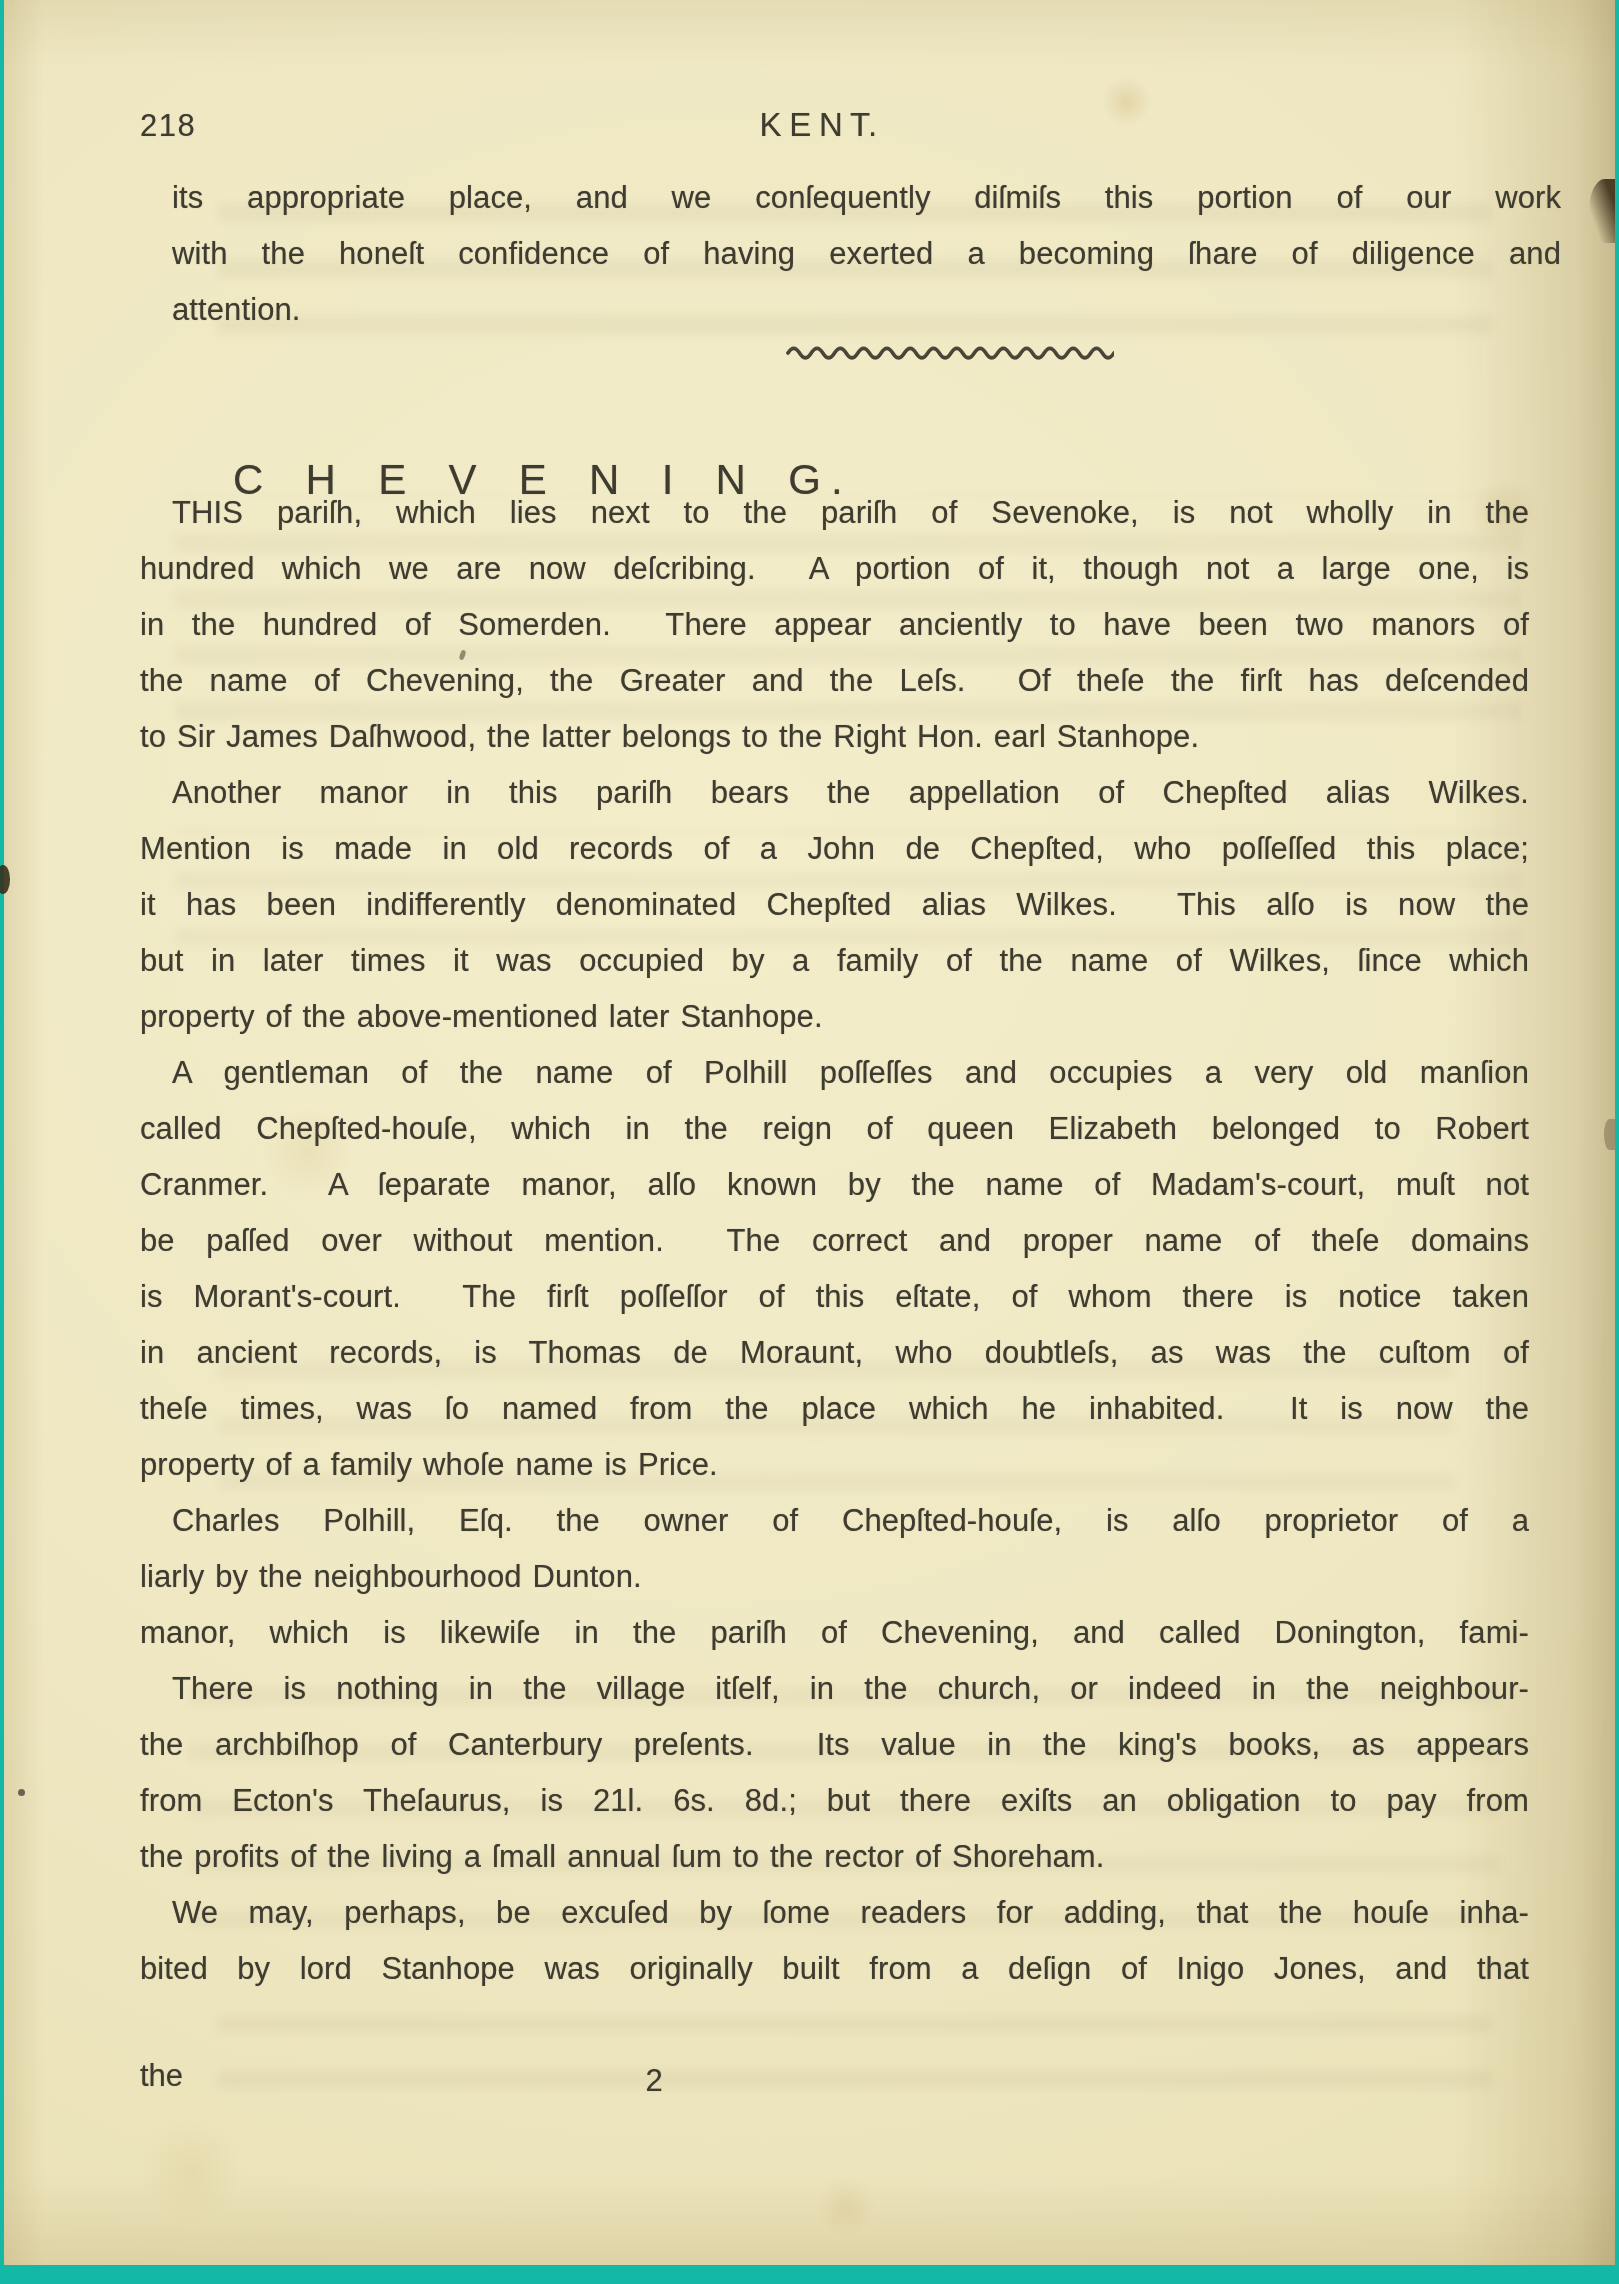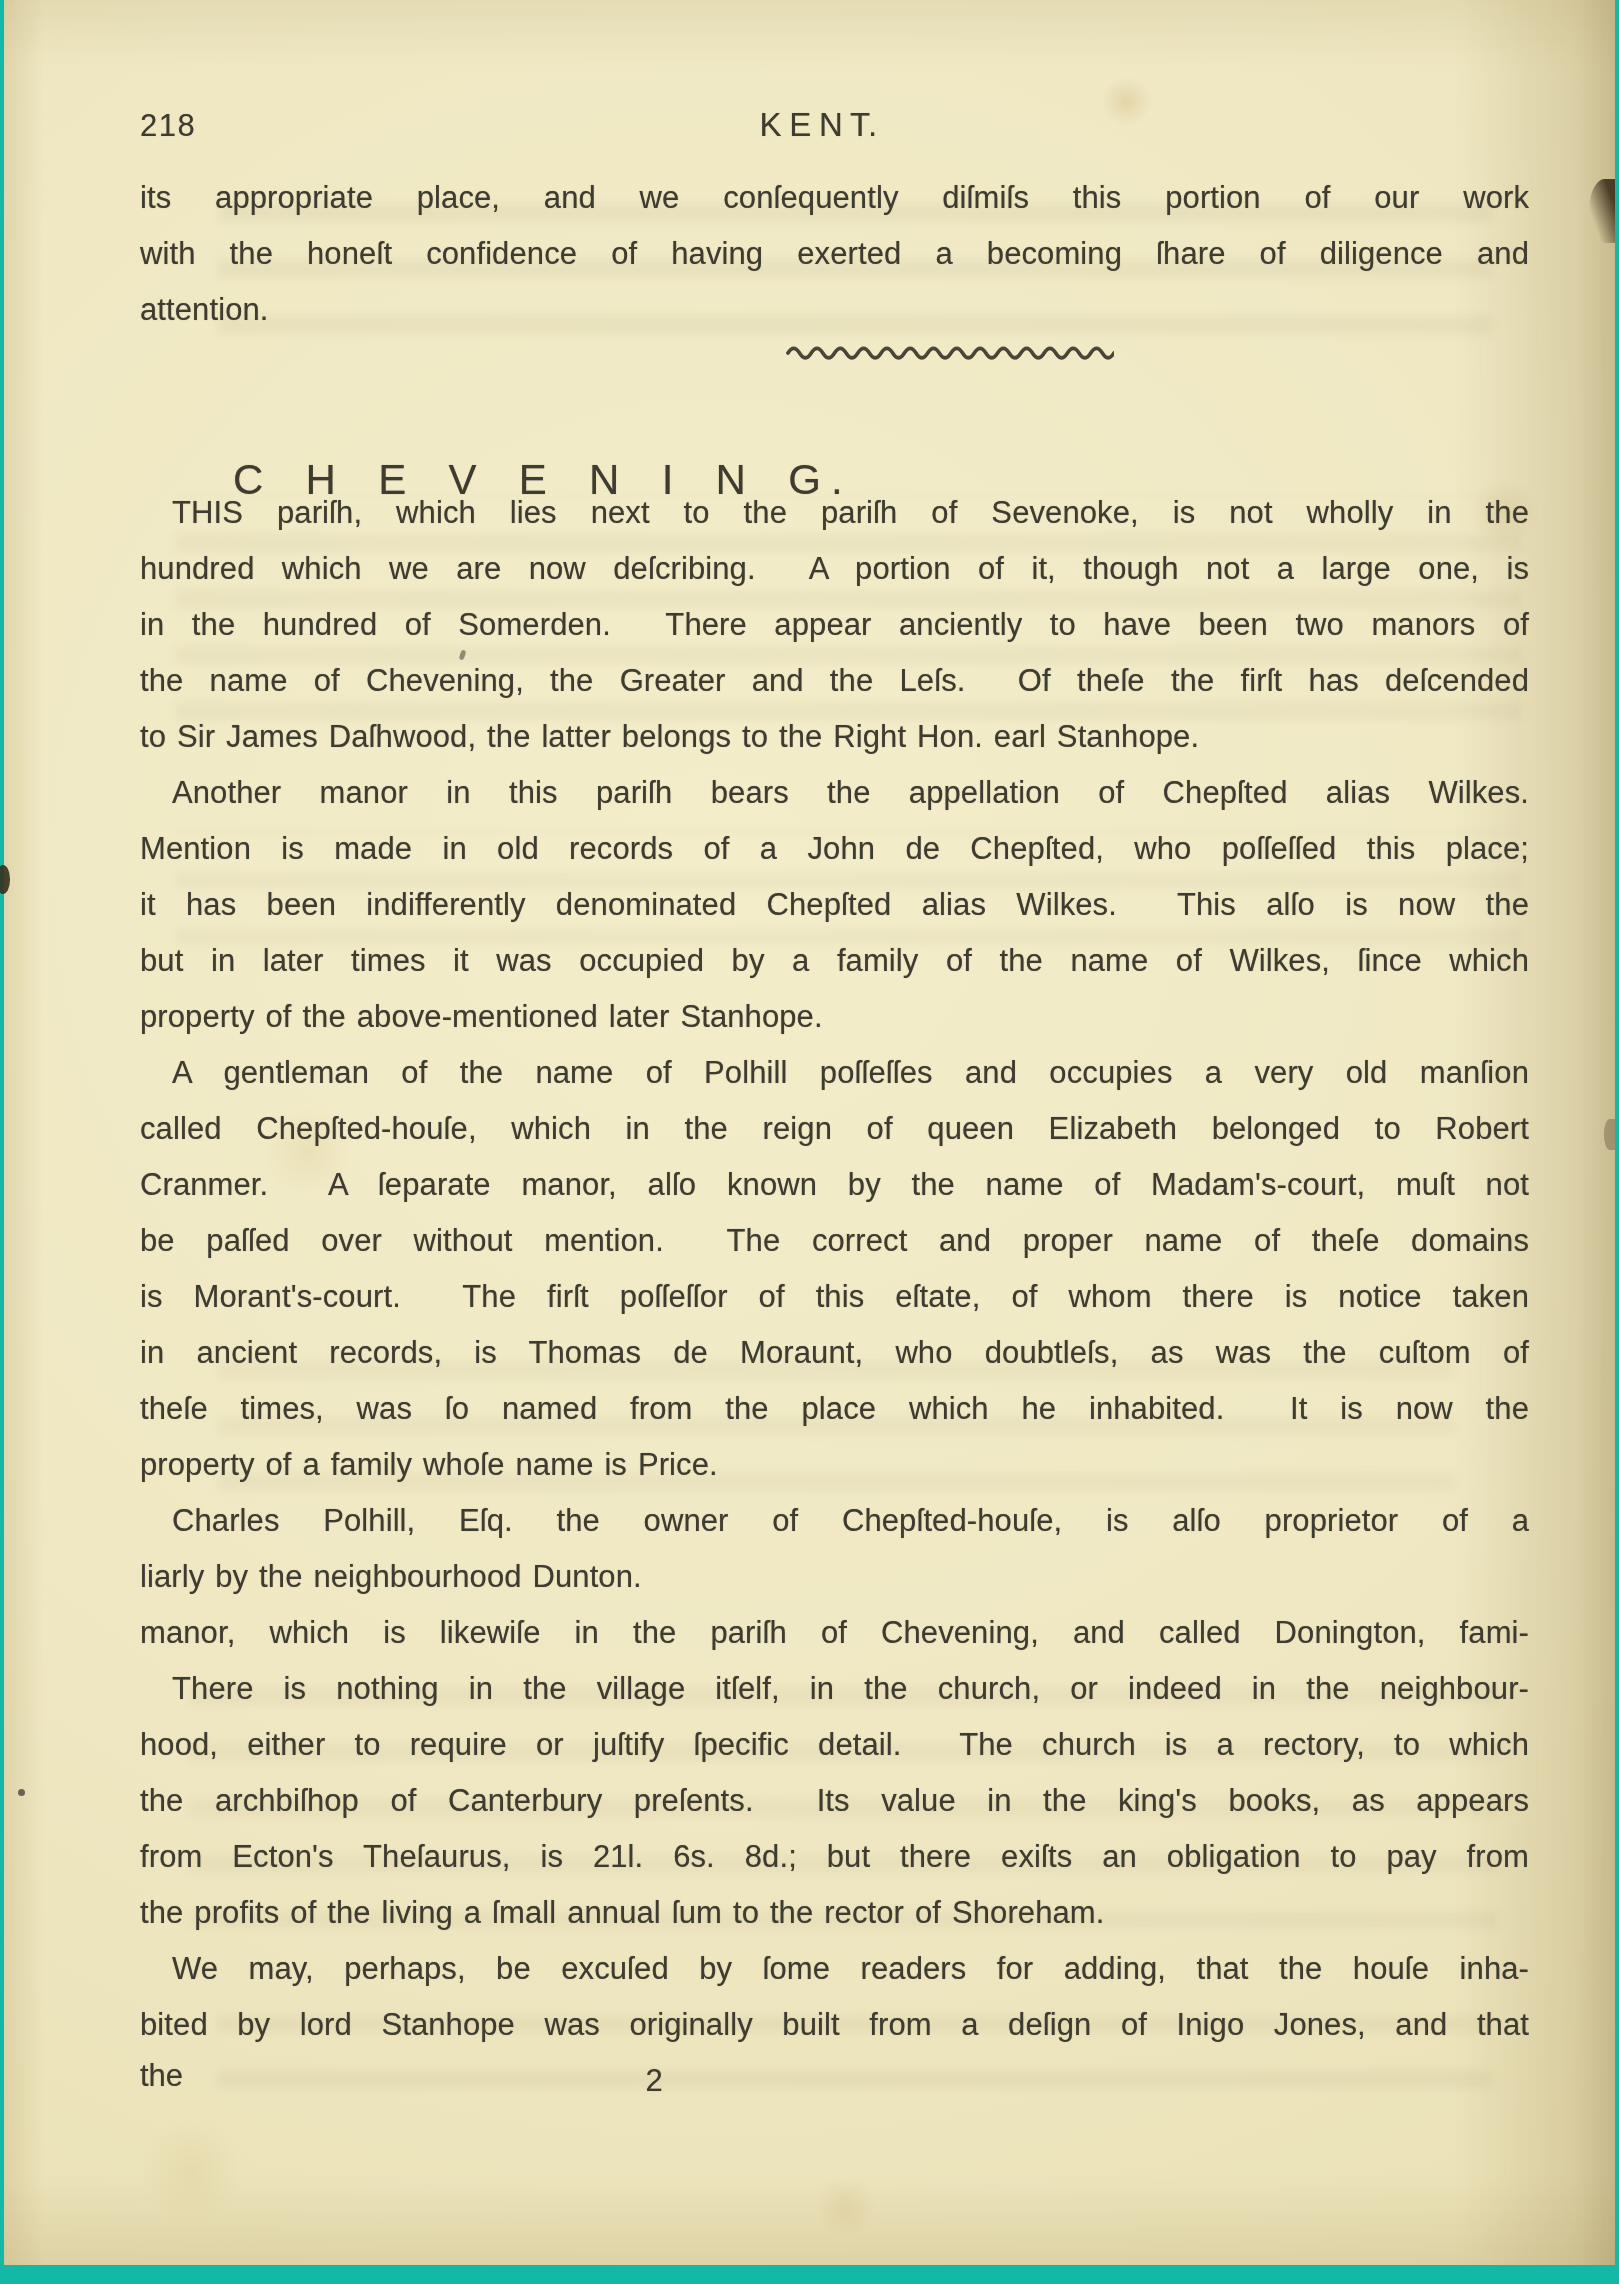--- a/index.html
+++ b/index.html
@@ -80,21 +80,21 @@
   .textblock {
     position: absolute;
     left: 140px;
     width: 1389px;
     font-size: 31px;
     line-height: 56px;
     letter-spacing: 0.1px;
     word-spacing: 2.2px;
     text-shadow: 0 0 0.9px rgba(62,59,48,0.5);
   }
-  .intro-block { top: 170px; }
+  .intro-block { top: 170px; margin-left: 32px; }
   .section-block { top: 485px; }
   .line {
     text-align: justify;
     text-align-last: justify;
     white-space: pre-wrap;
   }
   .line.last { text-align-last: left; }
   .line.indent { text-indent: 32px; }
 
   .signature-mark {
@@ -183,21 +183,20 @@
         <div class="line">theſe times, was ſo named from the place which he inhabited.  It is now the</div>
         <div class="line last">property of a family whoſe name is Price.</div>
       </div>
       <div class="para">
         <div class="line indent">Charles Polhill, Eſq. the owner of Chepſted-houſe, is alſo proprietor of a</div>
         <div class="line last">liarly by the neighbourhood Dunton.</div>
         <div class="line">manor, which is likewiſe in the pariſh of Chevening, and called Donington, fami-</div>
       </div>
       <div class="para">
         <div class="line indent">There is nothing in the village itſelf, in the church, or indeed in the neighbour-</div>
-        <div class="line">hood, either to require or juſtify ſpecific detail.  The church is a rectory, to which</div>
         <div class="line">the archbiſhop of Canterbury preſents.  Its value in the king's books, as appears</div>
         <div class="line">from Ecton's Theſaurus, is 21l. 6s. 8d.; but there exiſts an obligation to pay from</div>
         <div class="line last">the profits of the living a ſmall annual ſum to the rector of Shoreham.</div>
       </div>
       <div class="para">
         <div class="line indent">We may, perhaps, be excuſed by ſome readers for adding, that the houſe inha-</div>
         <div class="line">bited by lord Stanhope was originally built from a deſign of Inigo Jones, and that</div>
       </div>
     </div>
 

